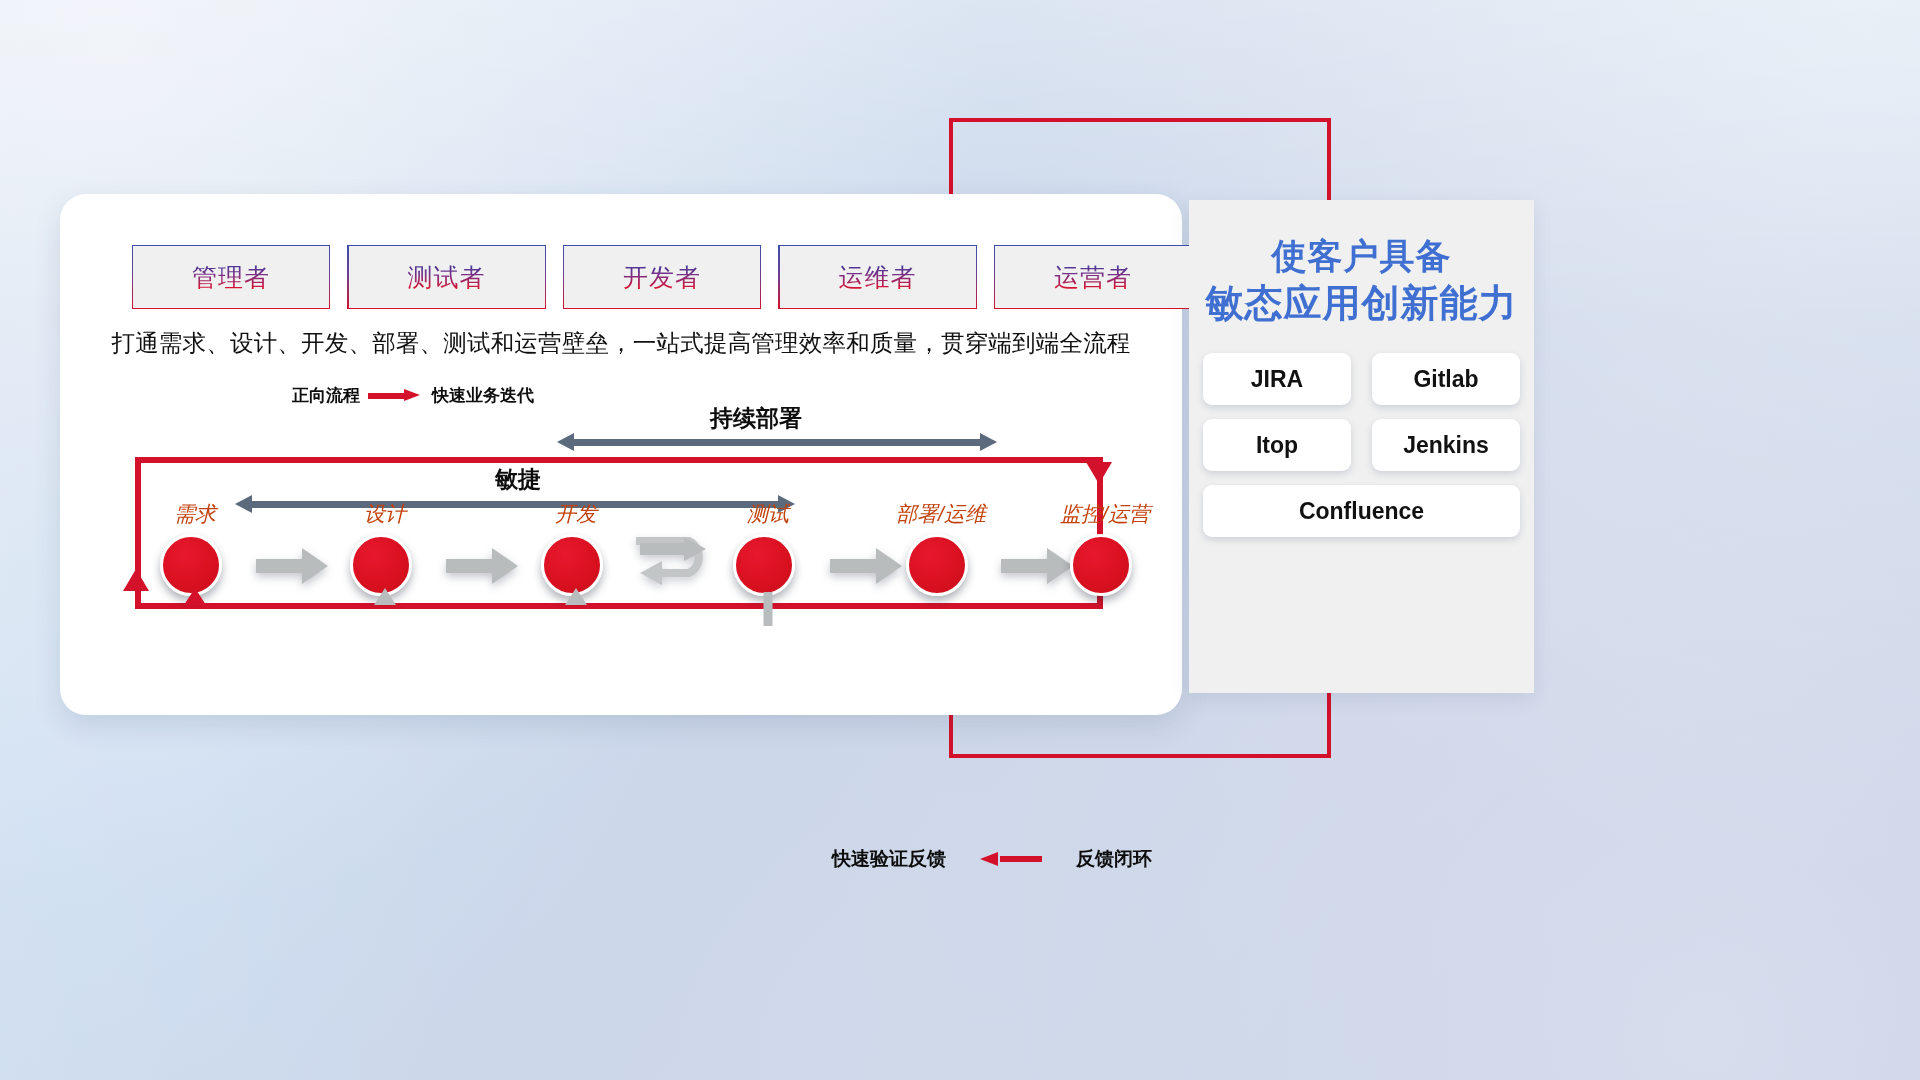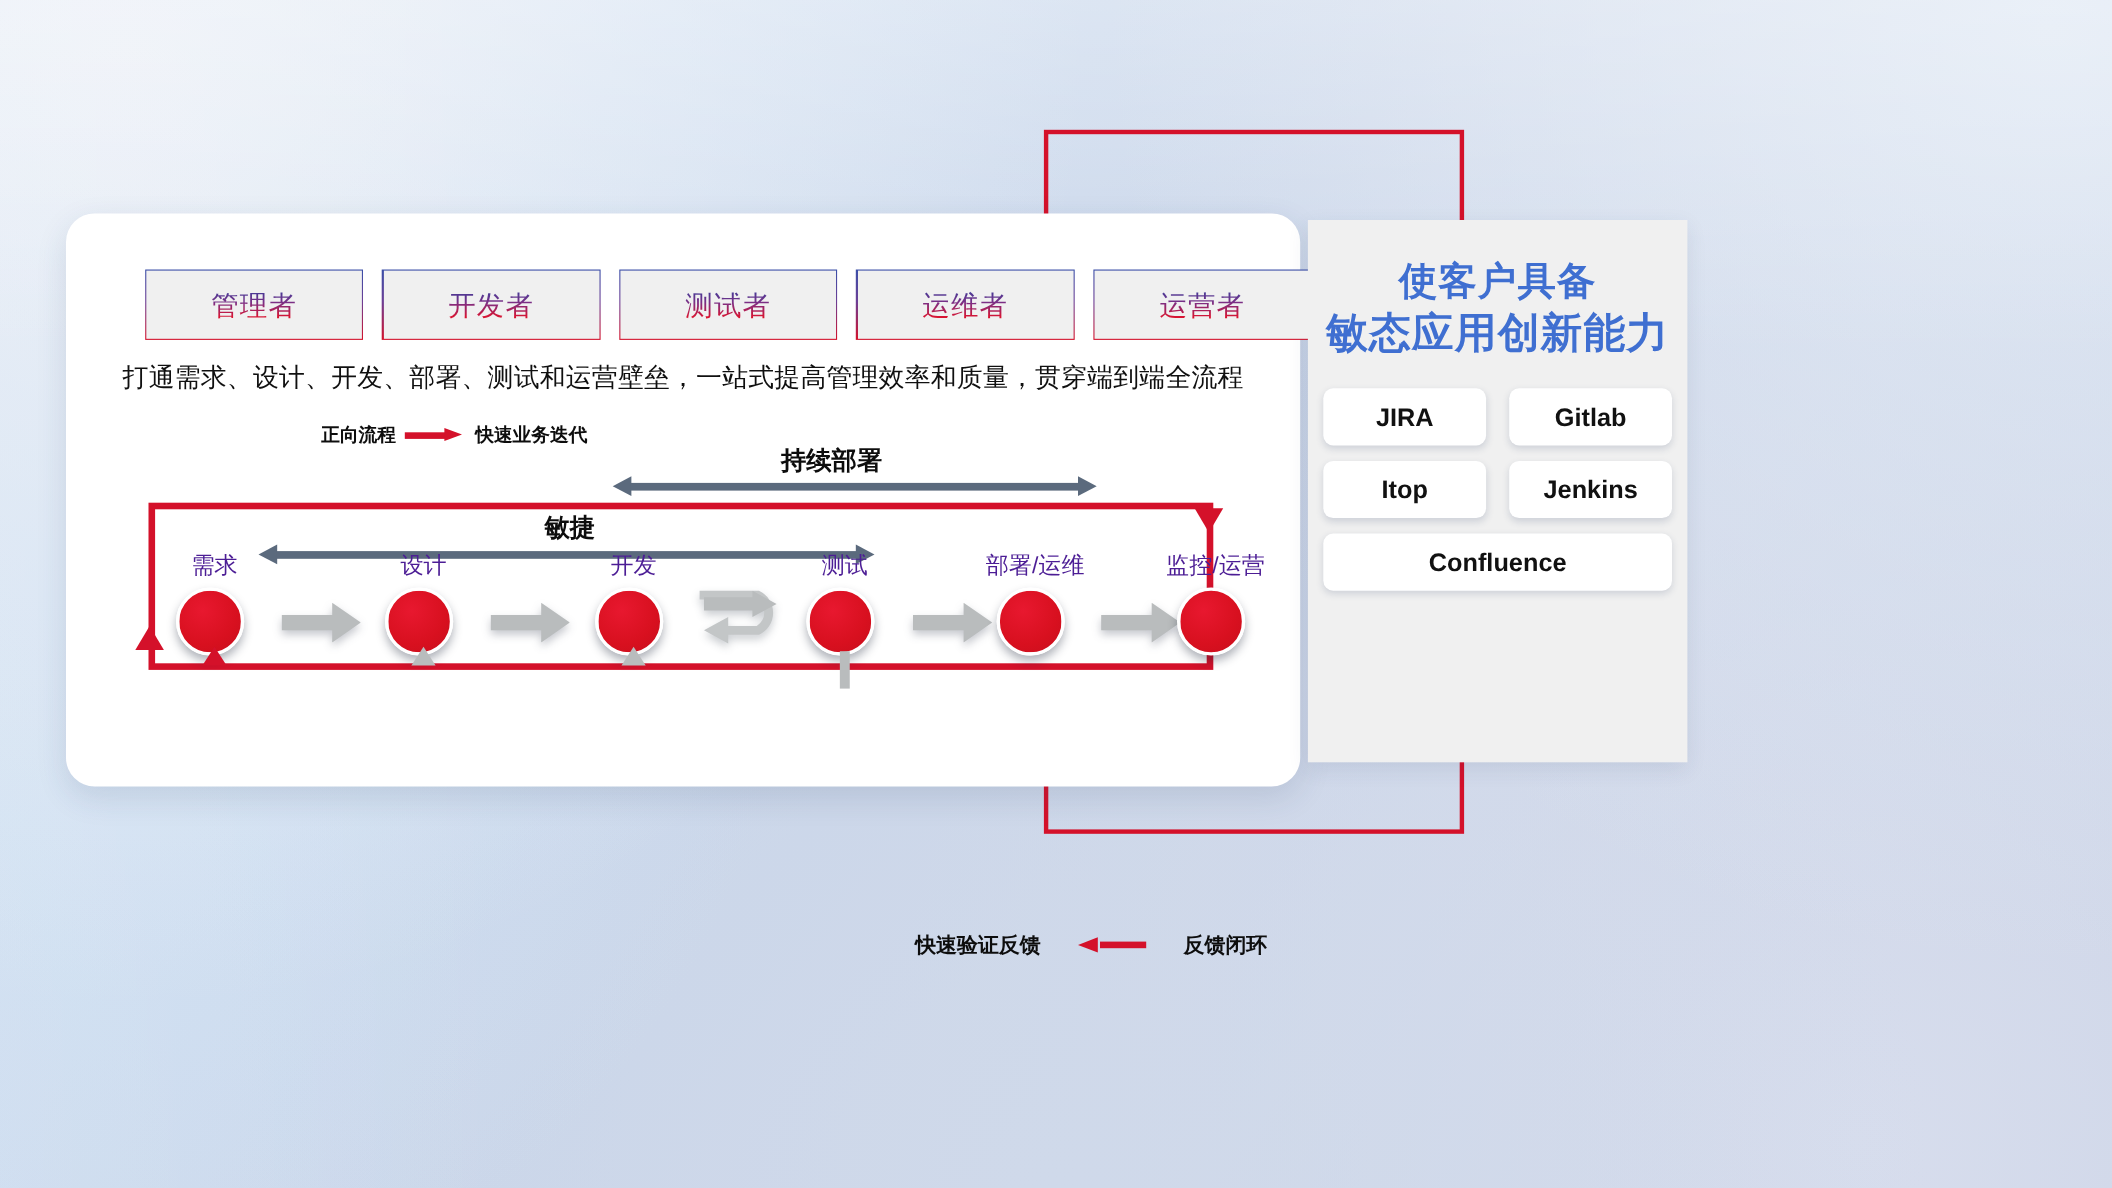--- a/index.html
+++ b/index.html
@@ -117,21 +117,21 @@
   .loop-arrow-up{
     position:absolute;left:63px;top:375px;
     border-left:13px solid transparent;border-right:13px solid transparent;border-bottom:22px solid #d4112a;
   }
 
   
   .pipe{position:absolute;left:0;top:300px;width:1122px;height:130px;}
   .node{position:absolute;width:70px;}
   .node .nlabel{
     position:absolute;left:50%;transform:translateX(-50%);top:-34px;
-    white-space:nowrap;font-size:21px;color:#4c1d95;font-weight:500;
+    white-space:nowrap;font-size:21px;color:#c2410c;font-weight:500;font-style:italic;
   }
   .node .dot{
     width:62px;height:62px;border-radius:50%;
     background:radial-gradient(circle at 38% 32%, #e8182f 0%, #d8101f 60%, #c70e1c 100%);
     border:3px solid #ffffff;
     box-shadow:0 5px 9px rgba(20,30,50,.34);
     box-sizing:border-box;
     position:absolute;left:0;top:0;
   }
   .node .stem{
@@ -200,24 +200,24 @@
 
   <div class="red-outer"></div>
 
   <div class="card">
 
     <div class="roles">
       <div class="role">
         <span class="role-label">管理者</span>
       </div>
       <div class="role">
+        <span class="role-label">测试者</span>
+      </div>
+      <div class="role">
         <span class="role-label">开发者</span>
-      </div>
-      <div class="role">
-        <span class="role-label">测试者</span>
       </div>
       <div class="role">
         <span class="role-label">运维者</span>
       </div>
       <div class="role">
         <span class="role-label">运营者</span>
       </div>
     </div>
 
     <div class="desc">打通需求、设计、开发、部署、测试和运营壁垒，一站式提高管理效率和质量，贯穿端到端全流程</div>

